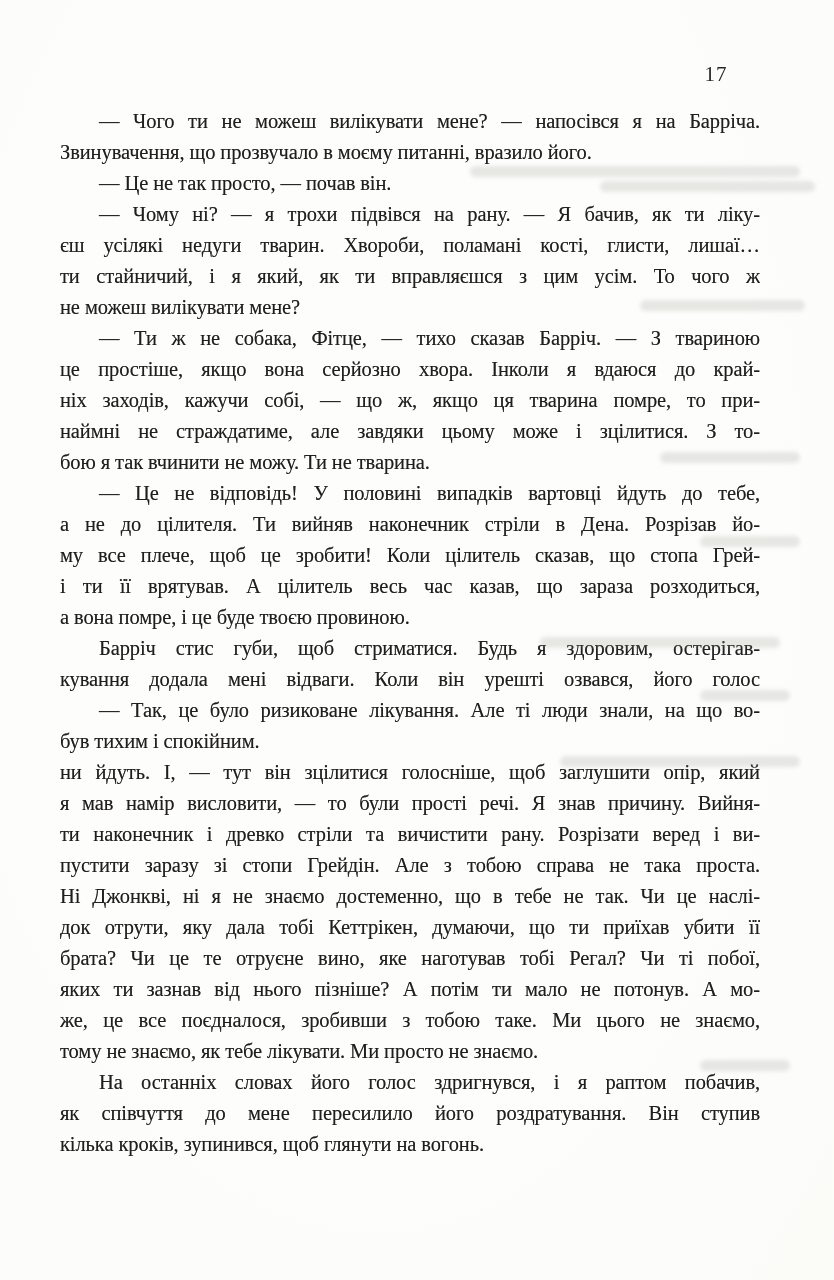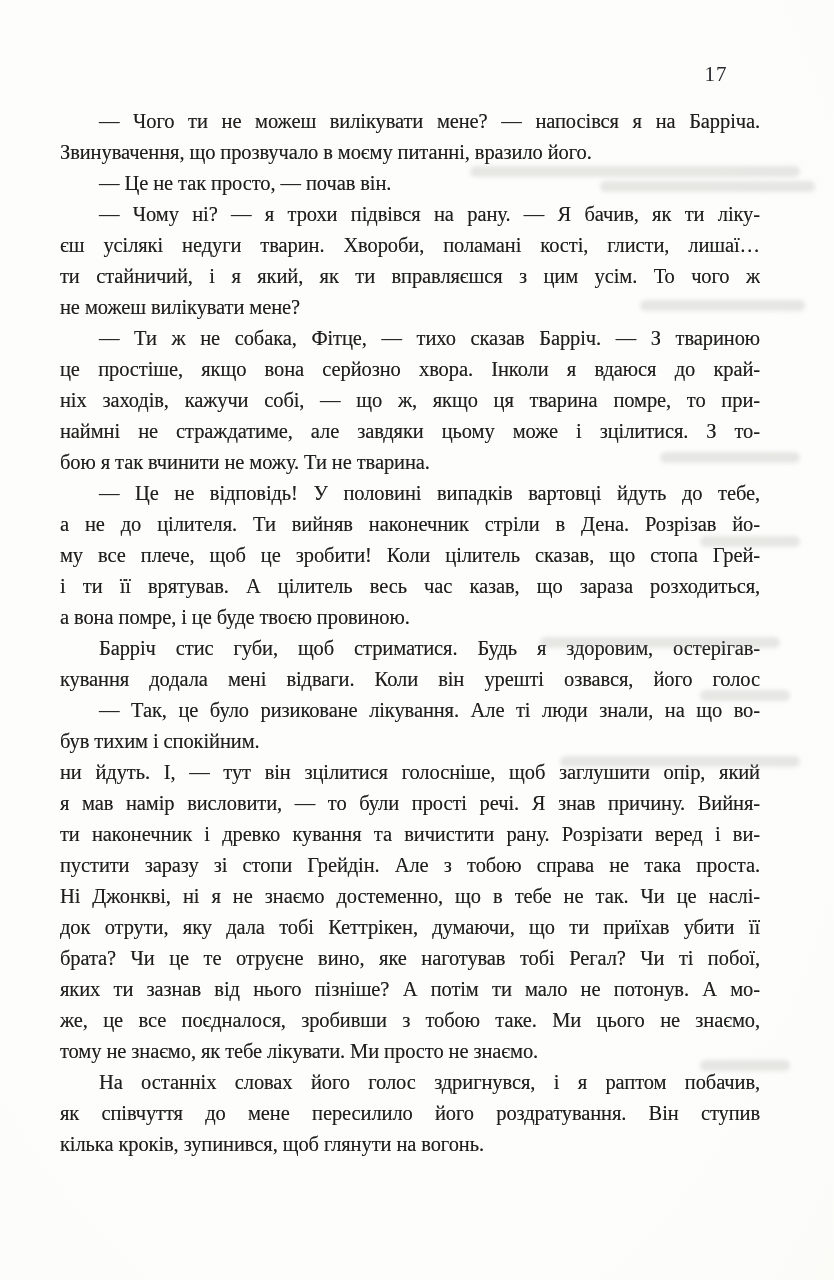--- a/index.html
+++ b/index.html
@@ -82,21 +82,21 @@
       <div class="line">а не до цілителя. Ти вийняв наконечник стріли в Дена. Розрізав йо-</div>
       <div class="line">му все плече, щоб це зробити! Коли цілитель сказав, що стопа Грей-</div>
       <div class="line">і ти її врятував. А цілитель весь час казав, що зараза розходиться,</div>
       <div class="line last">а вона помре, і це буде твоєю провиною.</div>
       <div class="line first">Барріч стис губи, щоб стриматися. Будь я здоровим, остерігав-</div>
       <div class="line">кування додала мені відваги. Коли він урешті озвався, його голос</div>
       <div class="line first">— Так, це було ризиковане лікування. Але ті люди знали, на що во-</div>
       <div class="line last">був тихим і спокійним.</div>
       <div class="line">ни йдуть. І, — тут він зцілитися голосніше, щоб заглушити опір, який</div>
       <div class="line">я мав намір висловити, — то були прості речі. Я знав причину. Вийня-</div>
-      <div class="line">ти наконечник і древко кування та вичистити рану. Розрізати веред і ви-</div>
+      <div class="line">ти наконечник і древко стріли та вичистити рану. Розрізати веред і ви-</div>
       <div class="line">пустити заразу зі стопи Грейдін. Але з тобою справа не така проста.</div>
       <div class="line">Ні Джонкві, ні я не знаємо достеменно, що в тебе не так. Чи це наслі-</div>
       <div class="line">док отрути, яку дала тобі Кеттрікен, думаючи, що ти приїхав убити її</div>
       <div class="line">брата? Чи це те отруєне вино, яке наготував тобі Регал? Чи ті побої,</div>
       <div class="line">яких ти зазнав від нього пізніше? А потім ти мало не потонув. А мо-</div>
       <div class="line">же, це все поєдналося, зробивши з тобою таке. Ми цього не знаємо,</div>
       <div class="line last">тому не знаємо, як тебе лікувати. Ми просто не знаємо.</div>
       <div class="line first">На останніх словах його голос здригнувся, і я раптом побачив,</div>
       <div class="line">як співчуття до мене пересилило його роздратування. Він ступив</div>
       <div class="line last">кілька кроків, зупинився, щоб глянути на вогонь.</div>

